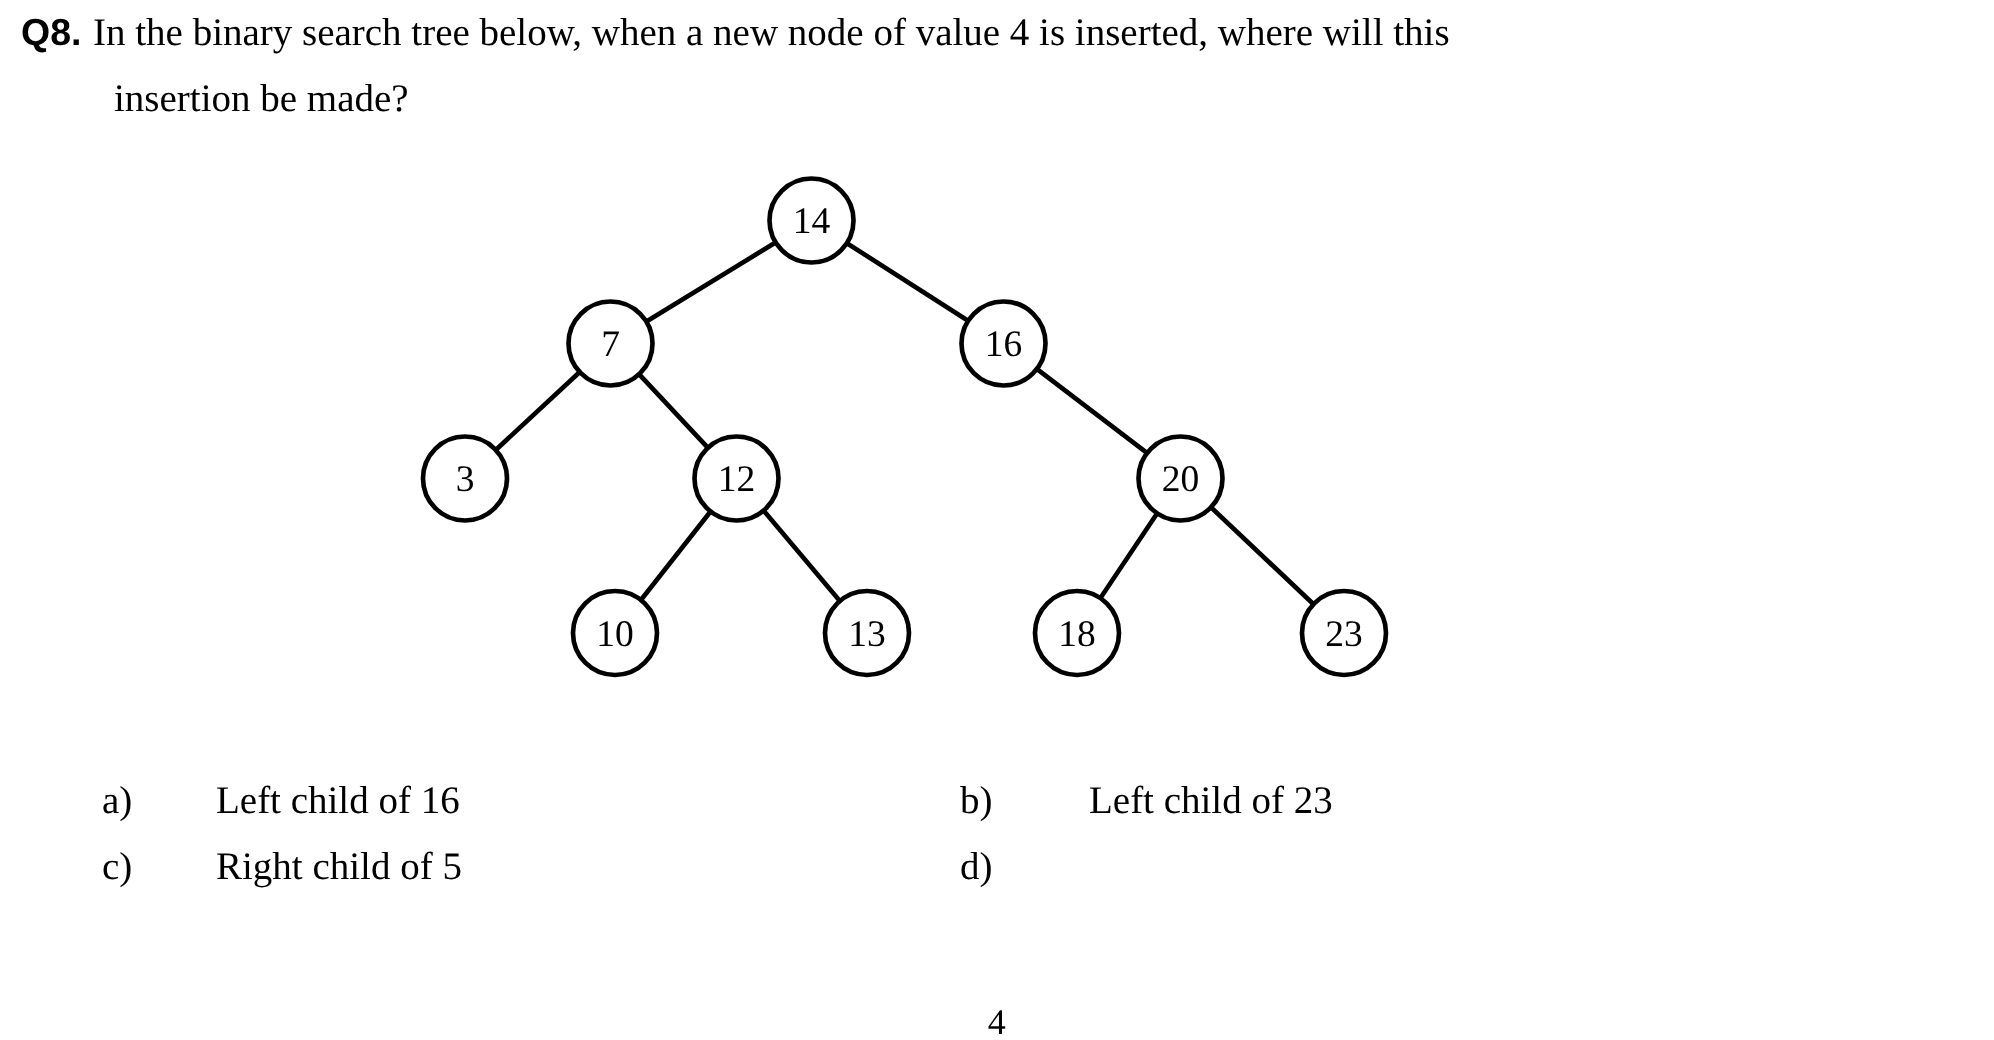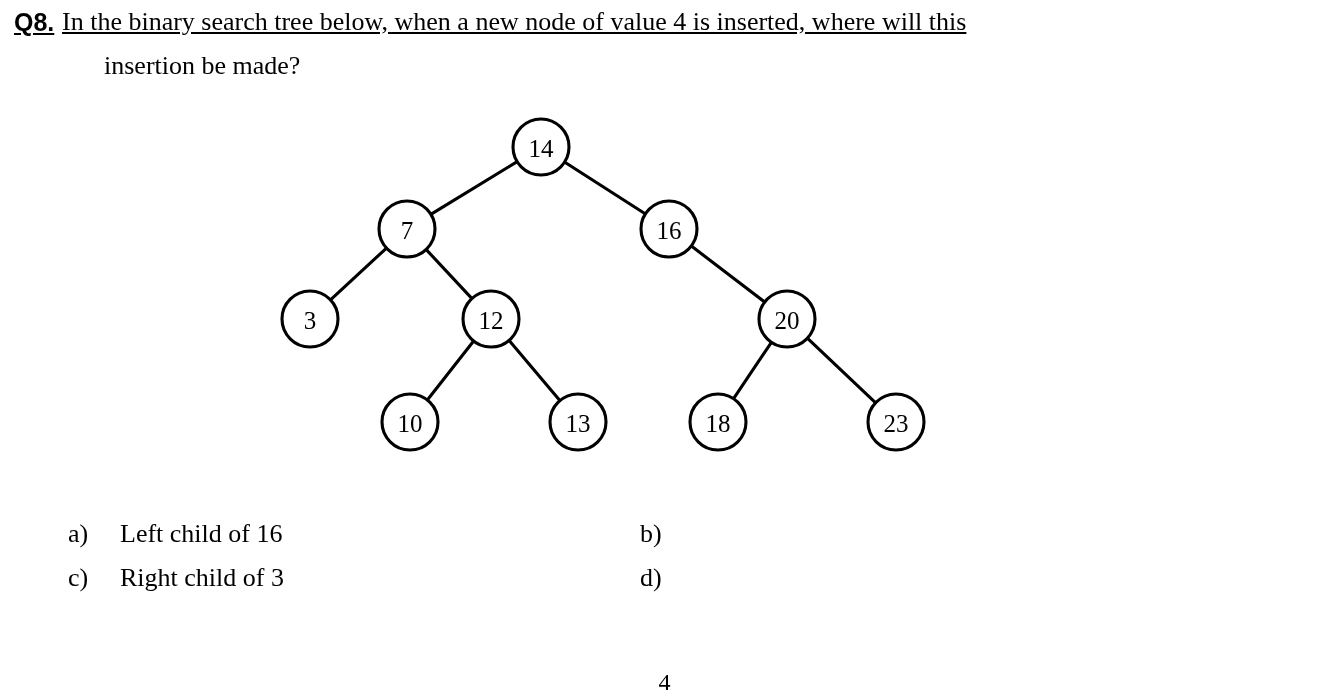--- a/index.html
+++ b/index.html
@@ -19,21 +19,20 @@
   
   .question-block {
     position: absolute;
     left: 0px;
     top: 0px;
     width: 1329px;
   }
   .question-line {
     display: flex;
     align-items: center;
-    text-decoration: underline;
   }
   .q-label {
     font-family: "Liberation Sans", "DejaVu Sans", sans-serif;
     font-weight: bold;
     font-size: 25px;
     line-height: 44px;
     width: 62px;
     padding-left: 14px;
     box-sizing: border-box;
     white-space: nowrap;
@@ -43,21 +42,21 @@
     line-height: 44px;
     width: 1235px;
     text-align: justify;
     text-justify: inter-word;
     padding-right: 16px;
     box-sizing: border-box;
   }
   .q-text-2 {
     font-size: 26px;
     line-height: 44px;
-    padding-left: 104px;
+    padding-left: 76px;
   }
 
   
   .tree-wrap {
     position: absolute;
     left: 0px;
     top: 108px;
     width: 1329px;
     height: 380px;
   }
@@ -114,20 +113,21 @@
   .opt-marker {
     width: 52px;
     flex: none;
     white-space: nowrap;
   }
   .opt-marker.wide {
     width: 62px;
   }
   .opt-text {
     white-space: nowrap;
+    margin-left: 24px;
   }
 
   
   .page-number {
     position: absolute;
     left: 0px;
     top: 668px;
     width: 1329px;
     text-align: center;
     font-size: 24px;
@@ -207,27 +207,28 @@
 
 <div class="options">
 
   <div class="option-row">
     <div class="option-cell col-left">
       <span class="opt-marker">a)</span>
       <span class="opt-text">Left child of 16</span>
     </div>
     <div class="option-cell col-right">
       <span class="opt-marker wide">b)</span>
+      <span class="opt-text">Left child of 23</span>
     </div>
   </div>
 
   <div class="option-row">
     <div class="option-cell col-left">
       <span class="opt-marker">c)</span>
-      <span class="opt-text">Right child of 3</span>
+      <span class="opt-text">Right child of 5</span>
     </div>
     <div class="option-cell col-right">
       <span class="opt-marker wide">d)</span>
     </div>
   </div>
 
 </div>
 
 <div class="page-number">4</div>
 

